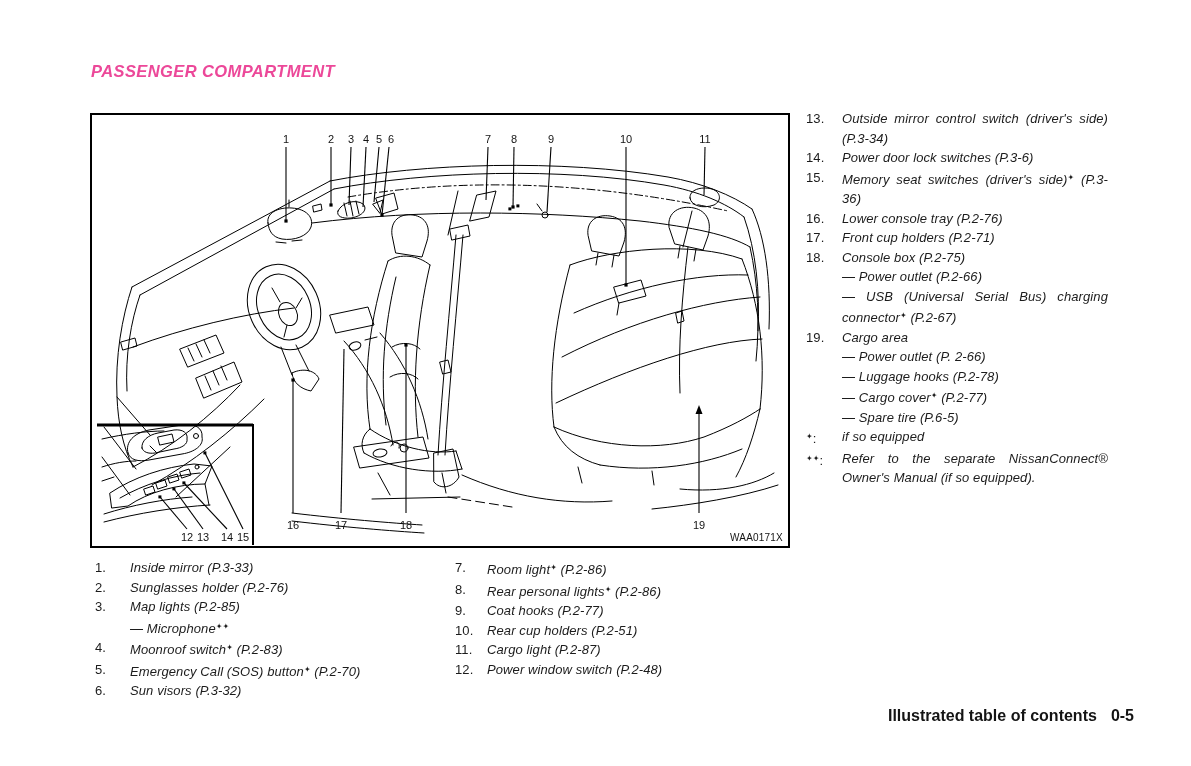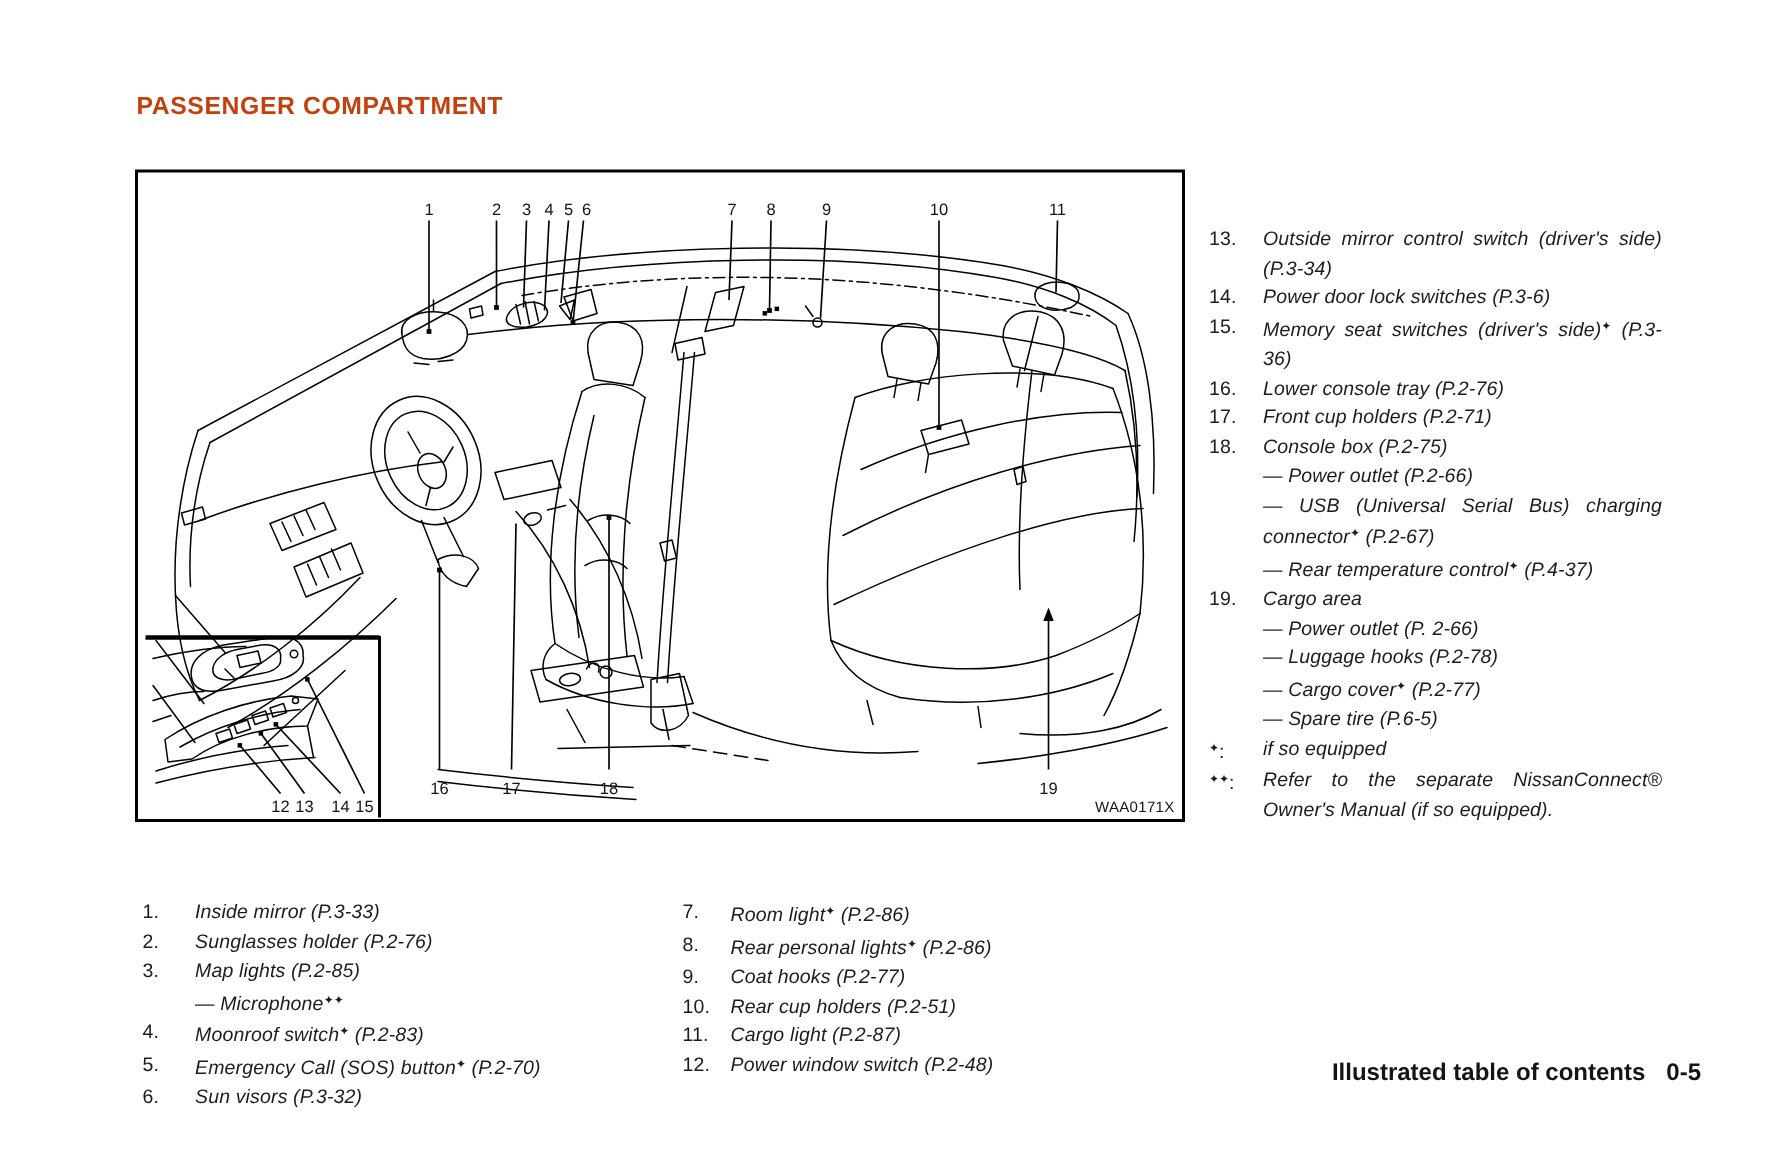--- a/index.html
+++ b/index.html
@@ -3,35 +3,35 @@
 <meta charset="utf-8">
 <style>
   html,body{margin:0;padding:0;}
   body{
     width:1191px;height:766px;position:relative;background:#ffffff;
     font-family:"Liberation Sans","DejaVu Sans",sans-serif;
     color:#1c1c1c;overflow:hidden;
   }
   .page-title{
     position:absolute;left:91px;top:62px;margin:0;
-    font-size:16.5px;font-weight:700;letter-spacing:.4px;color:#c2410c;
+    font-size:16.5px;font-weight:700;letter-spacing:.4px;color:#ec4899;font-style:italic;
   }
   .figure{
     position:absolute;left:90px;top:113px;width:700px;height:435px;
     border:2px solid #000;box-sizing:border-box;background:#fff;
   }
   .figure svg{display:block;}
   svg text{font-family:"Liberation Sans","DejaVu Sans",sans-serif;font-size:11px;fill:#141414;}
   svg text.code{font-size:10px;letter-spacing:.2px;}
   .art{stroke:#000;fill:none;stroke-width:1;stroke-linejoin:round;stroke-linecap:round;}
   .lead{stroke:#000;fill:none;stroke-width:1.1;}
   .thick3{stroke:#000;fill:none;stroke-width:3;}
   .thick2{stroke:#000;fill:none;stroke-width:2;}
   .dot{fill:#000;stroke:none;}
-  .cols{position:absolute;margin-top:40px;}
+  .cols{position:absolute;}
   #col1{left:95px;top:558px;width:352px;}
   #col2{left:455px;top:558px;width:340px;}
   #col3{left:806px;top:109px;width:302px;}
   .row{display:flex;font-size:13px;line-height:19.5px;letter-spacing:.1px;}
   .num{flex:0 0 35px;}
   #col2 .num{flex:0 0 32px;}
   #col3 .num{flex:0 0 36px;}
   .txt{flex:1;font-style:italic;}
   #col3 .txt{text-align:justify;}
   .star{font-size:8px;vertical-align:4px;letter-spacing:0;}
@@ -351,24 +351,20 @@
       <span class="txt">— Power outlet (P.2-66)</span>
     </div>
   <div class="row">
       <span class="num"></span>
       <span class="txt">— USB (Universal Serial Bus) charging connector<span class="star">✦</span> (P.2-67)</span>
     </div>
   <div class="row">
       <span class="num"></span>
     </div>
   <div class="row">
-      <span class="num"></span>
-      <span class="txt">— Rear temperature control<span class="star">✦</span> (P.4-37)</span>
-    </div>
-  <div class="row">
       <span class="num">19.</span>
       <span class="txt">Cargo area</span>
     </div>
   <div class="row">
       <span class="num"></span>
       <span class="txt">— Power outlet (P. 2-66)</span>
     </div>
   <div class="row">
       <span class="num"></span>
     </div>

